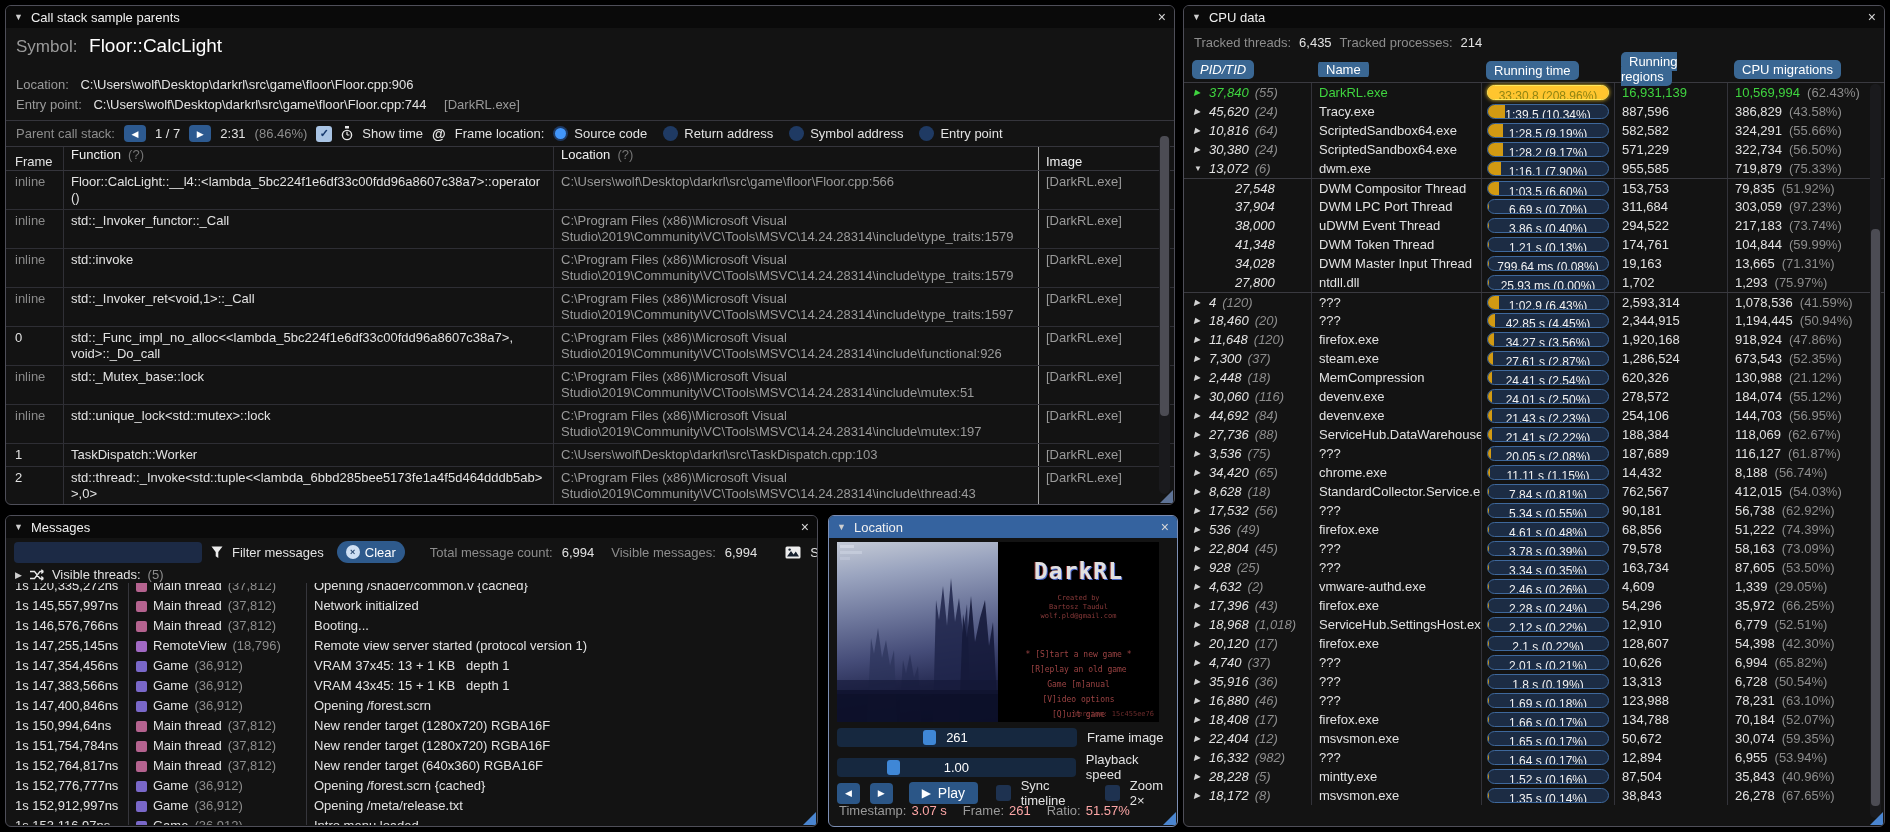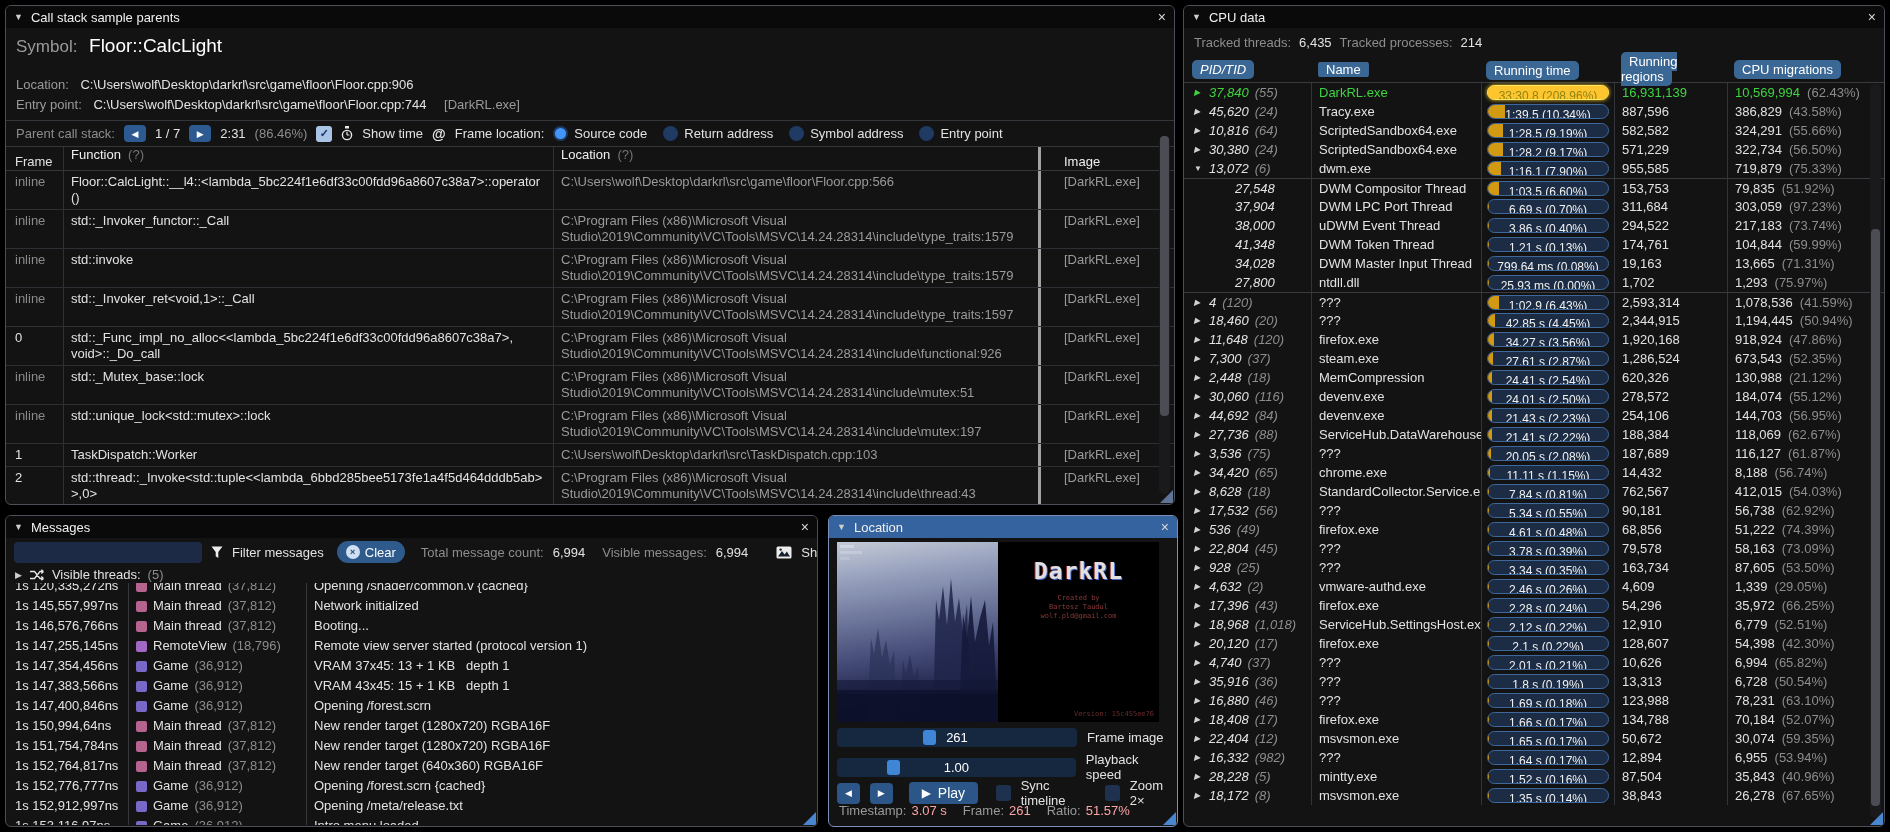--- a/index.html
+++ b/index.html
@@ -34,21 +34,21 @@
   .at-icon { font-weight:bold; font-size:14px; color:#e8e8e8; }
   .radio-item { display:flex; align-items:center; gap:6px; }
   .radio { width:15px; height:15px; border-radius:50%; background:#1f3a63; position:relative; }
   .radio[data-sel="true"]::after { content:""; position:absolute; inset:2px; border-radius:50%; background:#4296fa; }
   .cs-table { position:relative; }
   .cs-row { display:flex; border-bottom:1px solid #2e2e34; align-items:stretch; }
   .cs-row.head { height:24px; line-height:24px; border-bottom:1px solid #35353c; }
   .f-frame { width:57px; padding:3px 0 3px 9px; flex:none; }
   .f-func  { width:490px; padding:3px 7px; border-left:1px solid #303036; overflow-wrap:anywhere; flex:none; line-height:16px; }
   .f-loc   { width:485px; padding:3px 7px; border-left:1px solid #303036; color:#9a9a9a; overflow-wrap:anywhere; flex:none; line-height:16px; }
-  .f-img   { flex:1; padding:3px 23px; border-left:3px solid #a3a3a3; color:#9a9a9a; }
+  .f-img   { flex:1; padding:3px 7px; border-left:1px solid #a3a3a3; color:#9a9a9a; }
   .head .f-func, .head .f-loc { color:#f0f0f0; padding-top:0; padding-bottom:0; }
   .head .f-img { color:#f0f0f0; }
   .cs-row[data-kind="inline"] .f-frame { color:#8a8a8a; }
   .vscroll { position:absolute; width:11px; background:#1a1a1d; border-radius:5px; }
   .vthumb { position:absolute; left:1px; width:9px; background:#4c4c54; border-radius:4px; }
   .grip { position:absolute; right:1px; bottom:1px; width:0; height:0;
     border-left:13px solid transparent; }
 
   
   #messages { left:5px; top:515px; width:813px; height:312px; }
@@ -271,21 +271,21 @@
   <div class="m-toolbar">
     <input class="filter-input" value="" style="">
     <svg class="icon-svg" width="12" height="13" viewBox="0 0 12 13">
         <path d="M0.5 0.5 H11.5 L7.3 6 V12 L4.7 10.2 V6 Z" fill="#ececec"></path>
       </svg>
     <span>Filter messages</span>
     <span class="pill-btn" style="margin-left:4px;">
       <span class="clear-ico">×</span>
       <span>Clear</span>
     </span>
-    <span class="dim" style="margin-left:7px;">Total message count:</span>
+    <span class="dim" style="margin-left:16px;">Total message count:</span>
     <span>6,994</span>
     <span class="dim" style="margin-left:8px;">Visible messages:</span>
     <span>6,994</span>
     <span class="chk" style="margin-left:10px;"></span>
     <svg class="icon-svg" width="16" height="13" viewBox="0 0 16 13">
         <rect x="0.5" y="0.5" width="15" height="12" rx="1.5" fill="#ececec"></rect>
         <path d="M2 10.5 L6 5 L8.6 8.6 L10.8 5.6 L14 10.5 Z" fill="#16202e"></path>
         <circle cx="4.6" cy="3.6" r="1.2" fill="#16202e"></circle>
       </svg>
     <span>Show frame images</span>
@@ -441,20 +441,28 @@
         <rect x="0" y="138" width="161" height="14" fill="#141836" opacity="0.6"></rect>
       </svg>
     </div>
     <div class="pb-screen">
       <div class="pb-logo">DarkRL</div>
       <div class="pb-created">
         <div>Created by</div>
         <div>Bartosz Taudul</div>
         <div>wolf.pld@gmail.com</div>
       </div>
+      <div class="pb-menu">
+
+      <div class="pb-menu-line">* [S]tart a new game *</div>
+          <div class="pb-menu-line">[R]eplay an old game</div>
+          <div class="pb-menu-line">Game [m]anual</div>
+          <div class="pb-menu-line">[V]ideo options</div>
+          <div class="pb-menu-line">[Q]uit game</div>
+        </div>
       <div class="pb-version">Version: 15c455ee76</div>
     </div>
   </div>
   <div class="pb-row" style="top:212px;">
     <div class="slider">
       <div class="sl-handle" style="left:86px;"></div>
       <div class="sl-val">261</div>
     </div>
     <span>Frame image</span>
   </div>

